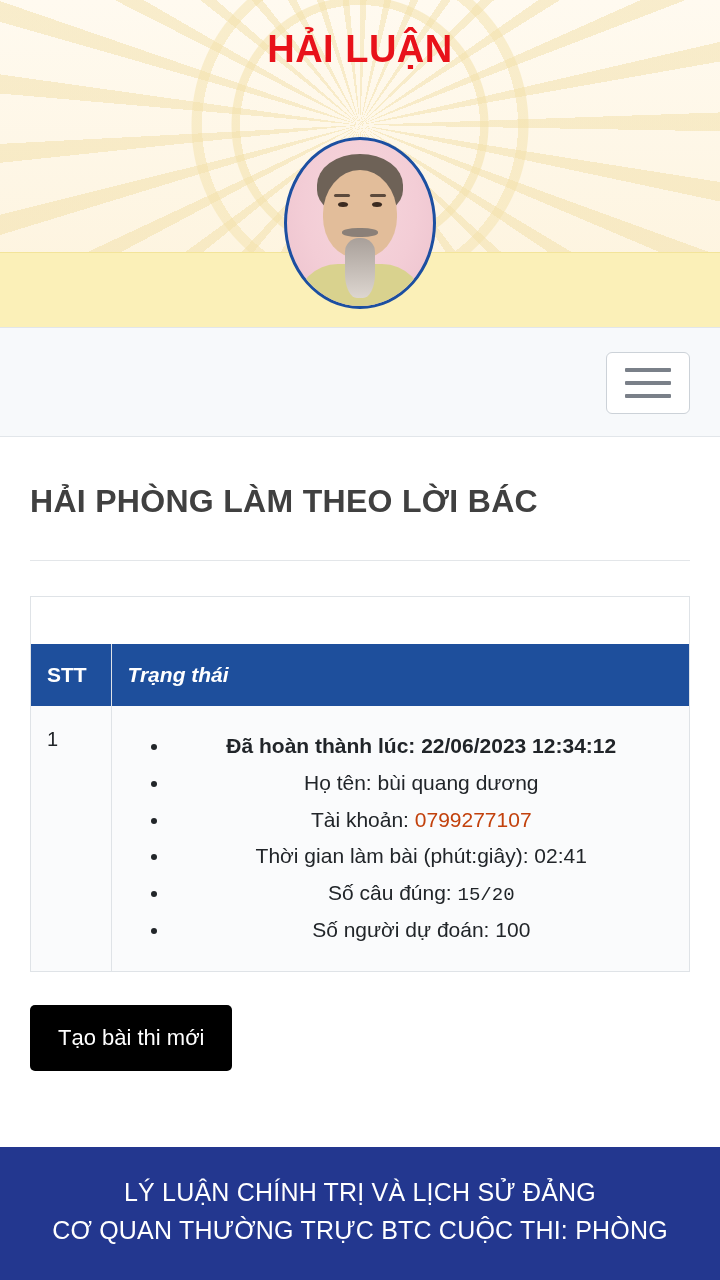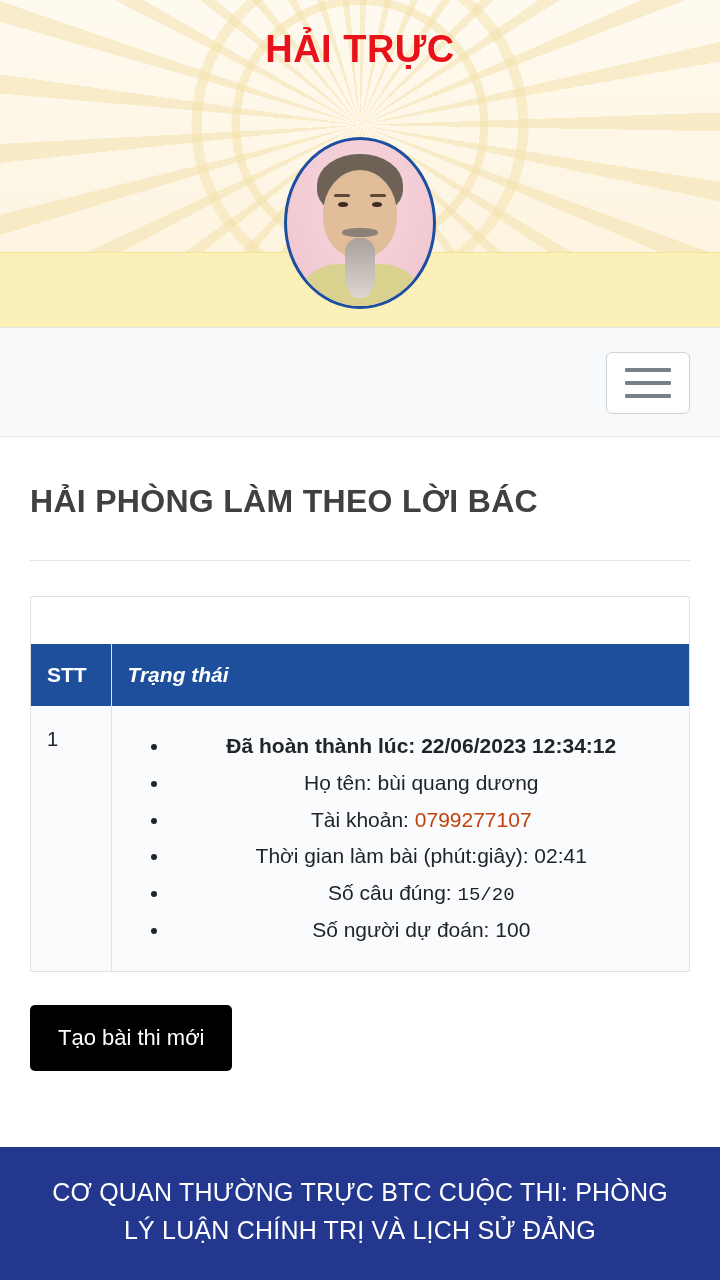--- a/index.html
+++ b/index.html
@@ -246,21 +246,21 @@
   }
 </style>
 </head>
 <body>
 
 <div id="app">
 
   <div class="banner">
     <div class="banner-pattern"></div>
     <div class="banner-bottom"></div>
-    <div class="banner-title">HẢI TRỰC</div>
+    <div class="banner-title">HẢI LUẬN</div>
     <div class="portrait">
       <div class="p-body"></div>
       <div class="p-hair"></div>
       <div class="p-face"></div>
       <div class="p-brow left"></div>
       <div class="p-brow right"></div>
       <div class="p-eye left"></div>
       <div class="p-eye right"></div>
       <div class="p-mustache"></div>
       <div class="p-beard"></div>
@@ -320,17 +320,17 @@
             </td>
           </tr>
         </tbody>
       </table>
     </div>
 
     <button class="btn-new">Tạo bài thi mới</button>
   </div>
 
   <div class="footer">
+    <div>LÝ LUẬN CHÍNH TRỊ VÀ LỊCH SỬ ĐẢNG</div>
     <div>CƠ QUAN THƯỜNG TRỰC BTC CUỘC THI: PHÒNG</div>
-    <div>LÝ LUẬN CHÍNH TRỊ VÀ LỊCH SỬ ĐẢNG</div>
   </div>
 
 </div>
 
 </body></html>

